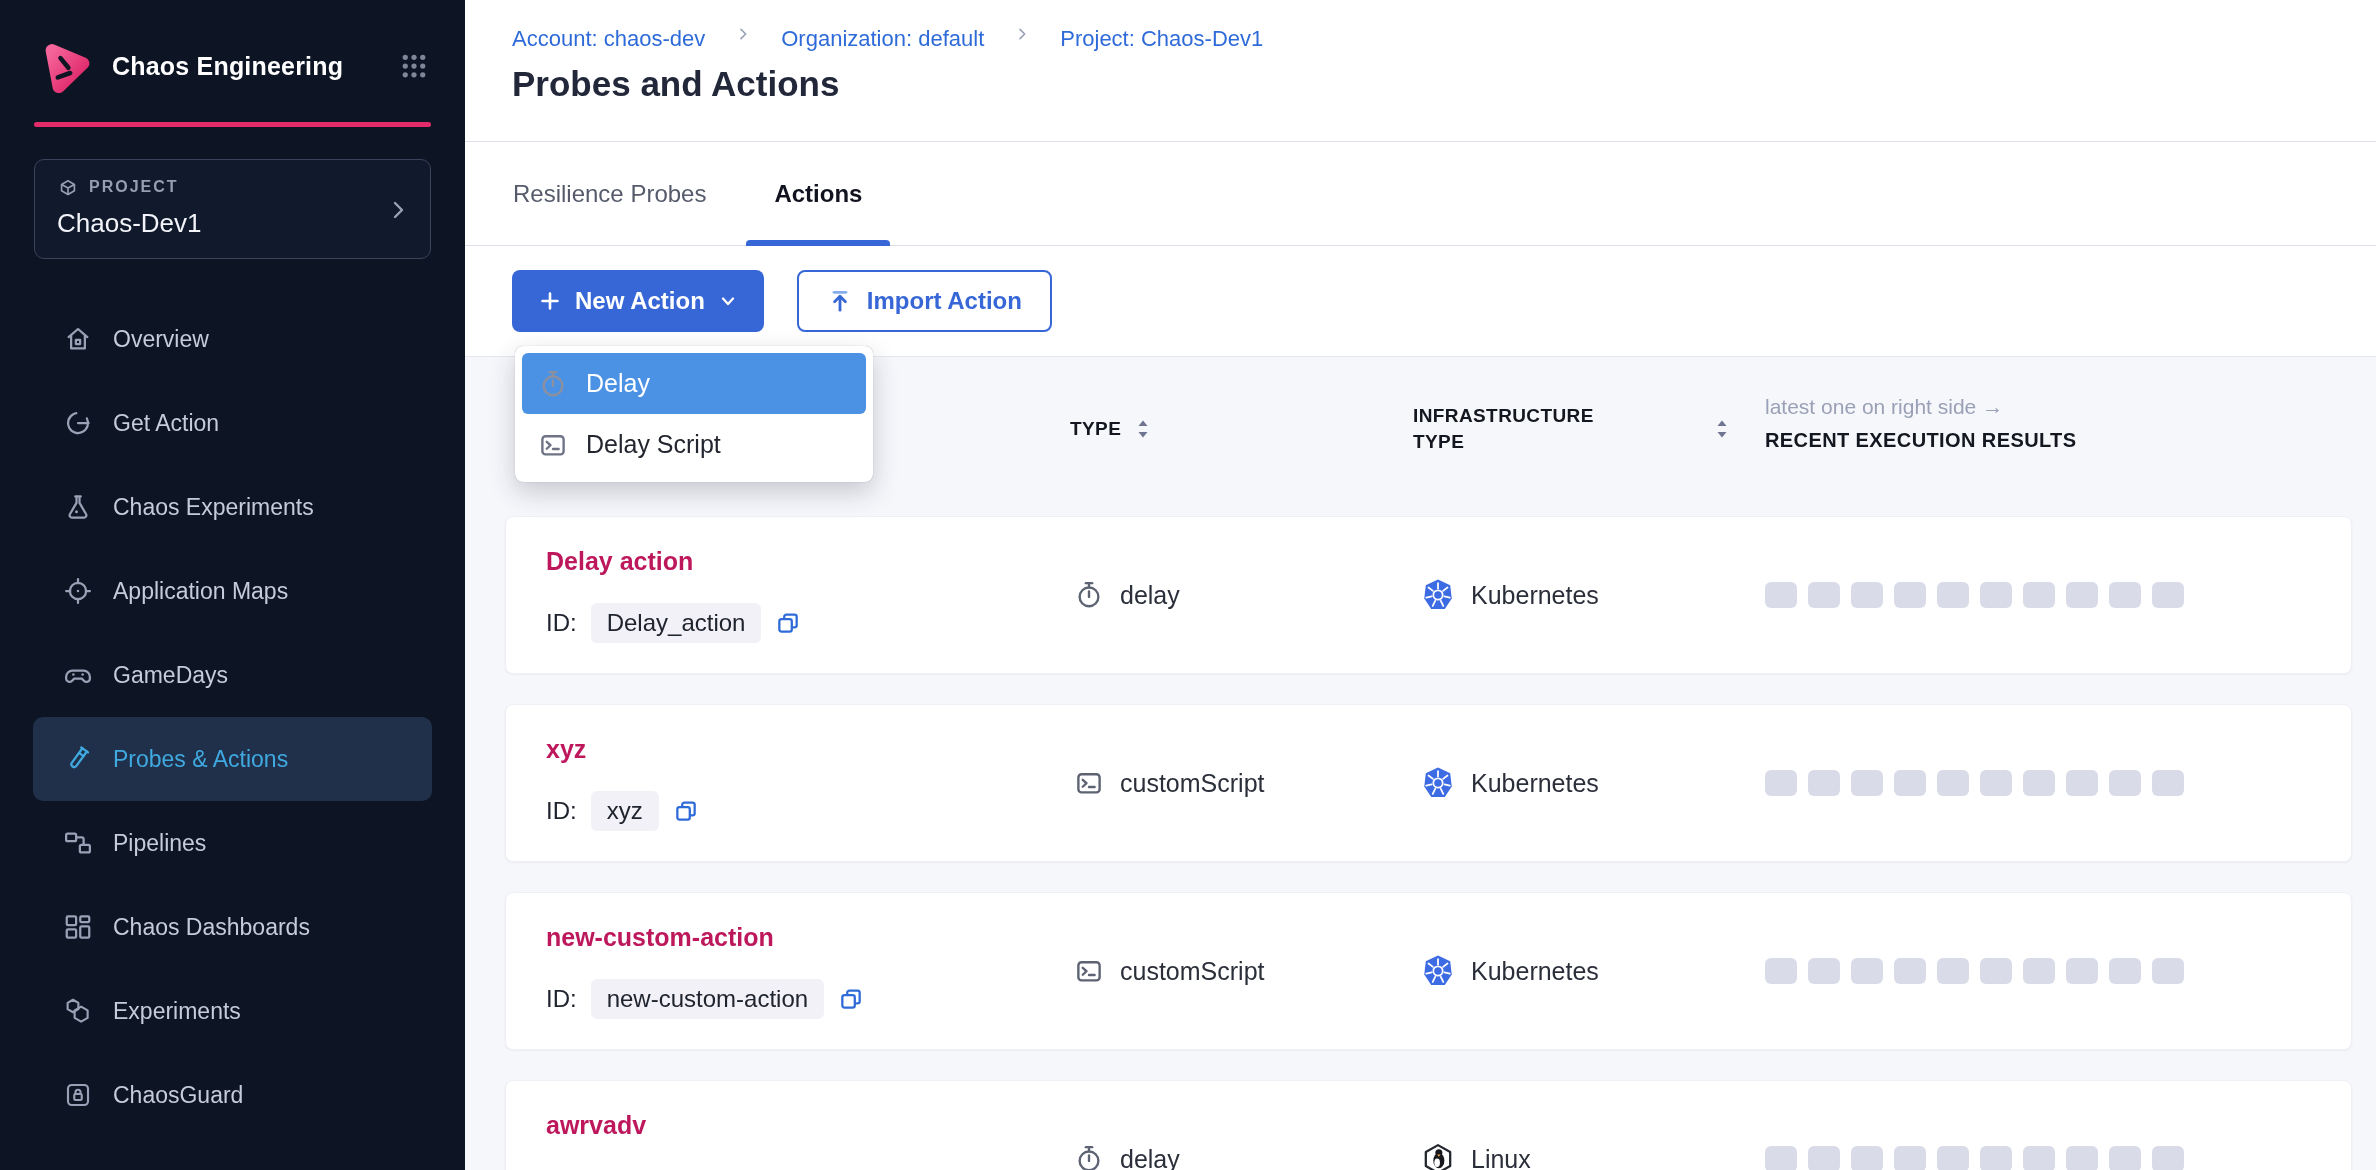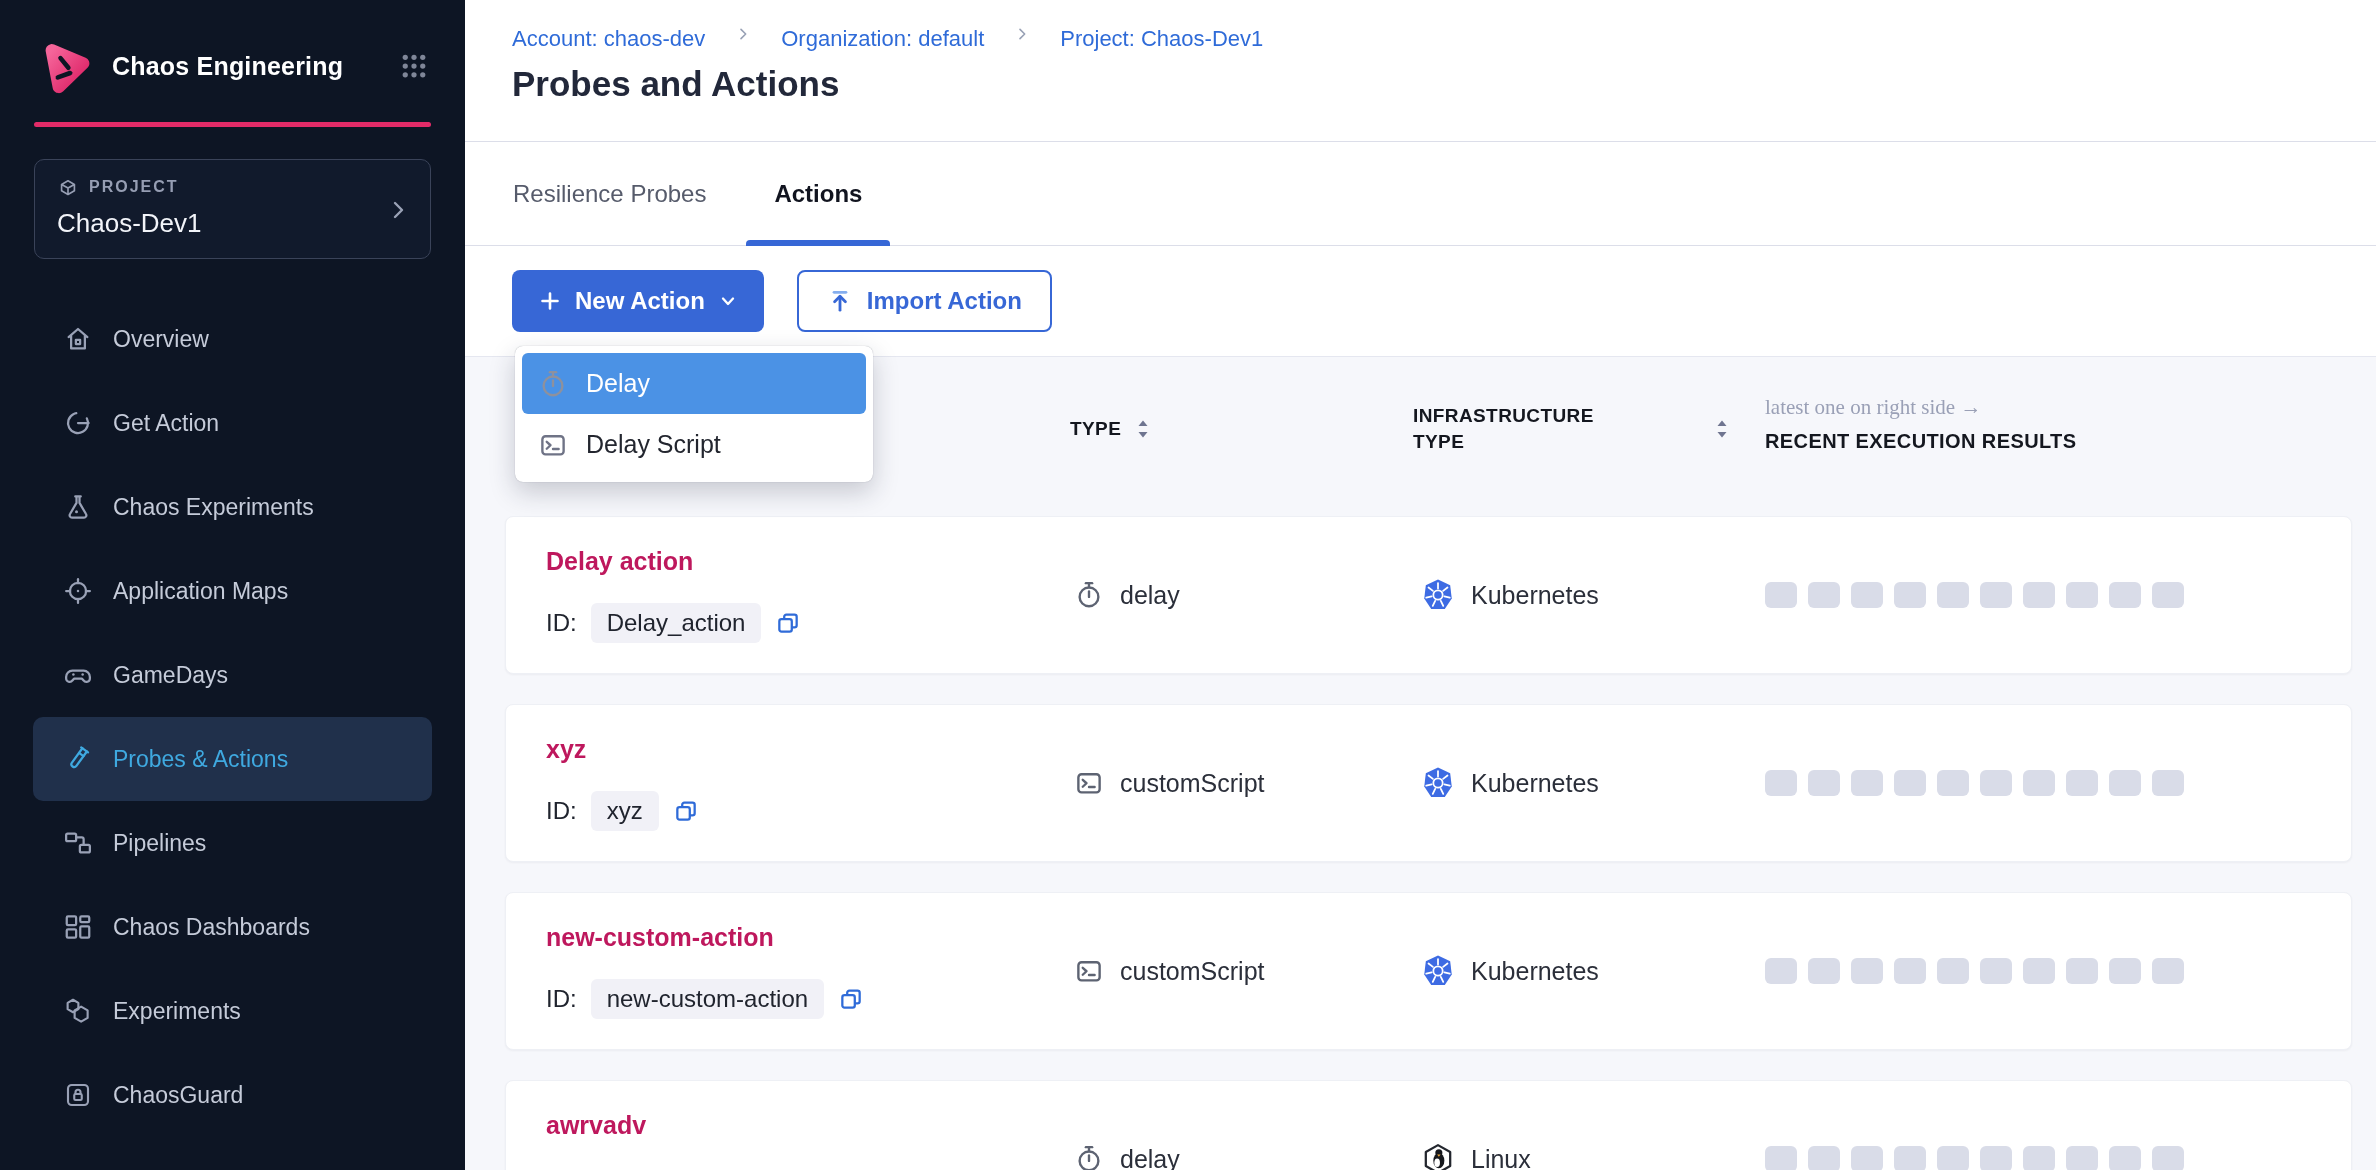--- a/index.html
+++ b/index.html
@@ -60,21 +60,21 @@
   
   .table-area { flex: 1; background: #f6f7fb; border-top: 1px solid #e5e7f0; position: relative; }
   .table-head { position: relative; height: 159px; }
   .th { position: absolute; display: flex; align-items: center; gap: 12px; }
   .th-label { font-size: 19px; font-weight: bold; color: #14171f; letter-spacing: .4px; }
   .th-type { left: 605px; top: 60px; }
   .th-infra { left: 948px; top: 46px; }
   .th-infra .th-label { width: 235px; line-height: 1.35; }
   .sort-icon { width: 20px; height: 24px; cursor: pointer; }
   .th-results { left: 1300px; top: 38px; display: block; }
-  .results-note { font-size: 21px; color: #9aa0b6; font-family: Liberation Serif, serif; }
+  .results-note { font-size: 21px; color: #9aa0b6; }
   .th-results .th-label { display: block; margin-top: 10px; font-size: 20px; }
 
   .cards { position: absolute; left: 40px; right: 24px; top: 159px; display: flex; flex-direction: column; gap: 30px; }
   .card { position: relative; height: 158px; background: #fff; border: 1px solid #eef0f5; border-radius: 8px;
     box-shadow: 0 1px 2px rgba(30,40,60,.05); }
   .row-name { position: absolute; left: 40px; top: 30px; font-size: 25px; font-weight: bold; color: #be185d;
     text-decoration: none; cursor: pointer; }
   .id-row { position: absolute; left: 40px; top: 86px; display: flex; align-items: center; gap: 14px; }
   .id-label { font-size: 24px; color: #20242e; }
   .id-pill { background: #f1f1f7; border-radius: 6px; padding: 6px 16px; font-size: 24px; color: #20242e; }

